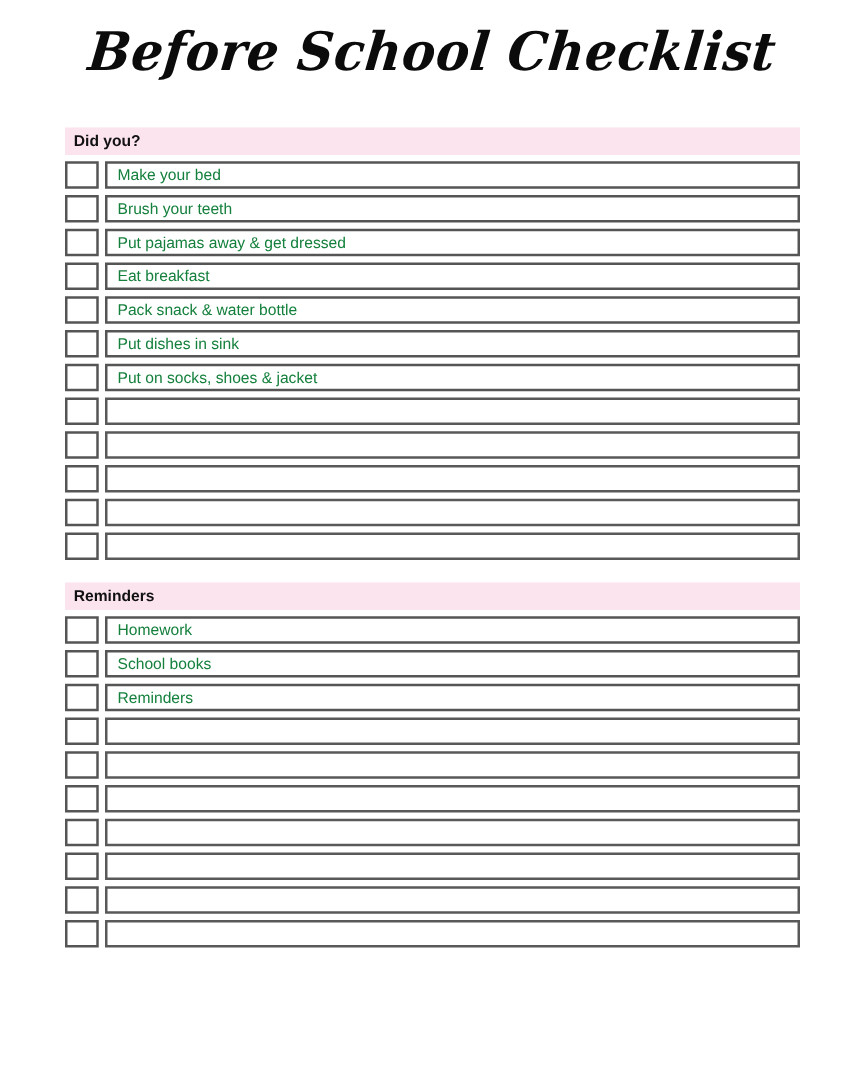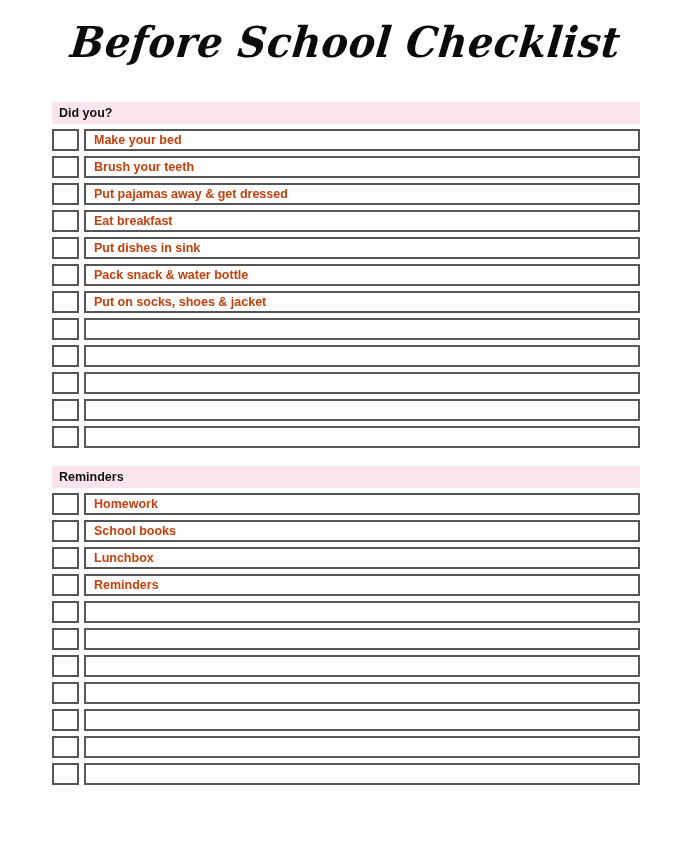--- a/index.html
+++ b/index.html
@@ -93,22 +93,22 @@
     background: #ffffff;
     box-sizing: border-box;
     display: flex;
     align-items: center;
     padding-left: 8px;
     overflow: hidden;
   }
 
   .field-text {
     font-size: 12.5px;
-    font-weight: 700;
-    color: #c2410c;
+    font-weight: 400;
+    color: #15803d;
     white-space: nowrap;
     line-height: 1;
   }
 
   .row.empty .field { border-color: #595959; }
 </style>
 </head>
 <body>
 
 <div class="page">
@@ -142,27 +142,27 @@
           </div>
           <div class="row">
             <div class="checkbox"></div>
             <div class="field">
               <span class="field-text">Eat breakfast</span>
             </div>
           </div>
           <div class="row">
             <div class="checkbox"></div>
             <div class="field">
+              <span class="field-text">Pack snack &amp; water bottle</span>
+            </div>
+          </div>
+          <div class="row">
+            <div class="checkbox"></div>
+            <div class="field">
               <span class="field-text">Put dishes in sink</span>
-            </div>
-          </div>
-          <div class="row">
-            <div class="checkbox"></div>
-            <div class="field">
-              <span class="field-text">Pack snack &amp; water bottle</span>
             </div>
           </div>
           <div class="row">
             <div class="checkbox"></div>
             <div class="field">
               <span class="field-text">Put on socks, shoes &amp; jacket</span>
             </div>
           </div>
           <div class="row empty">
             <div class="checkbox"></div>
@@ -197,26 +197,20 @@
           </div>
           <div class="row">
             <div class="checkbox"></div>
             <div class="field">
               <span class="field-text">School books</span>
             </div>
           </div>
           <div class="row">
             <div class="checkbox"></div>
             <div class="field">
-              <span class="field-text">Lunchbox</span>
-            </div>
-          </div>
-          <div class="row">
-            <div class="checkbox"></div>
-            <div class="field">
               <span class="field-text">Reminders</span>
             </div>
           </div>
           <div class="row empty">
             <div class="checkbox"></div>
             <div class="field"></div>
           </div>
           <div class="row empty">
             <div class="checkbox"></div>
             <div class="field"></div>

